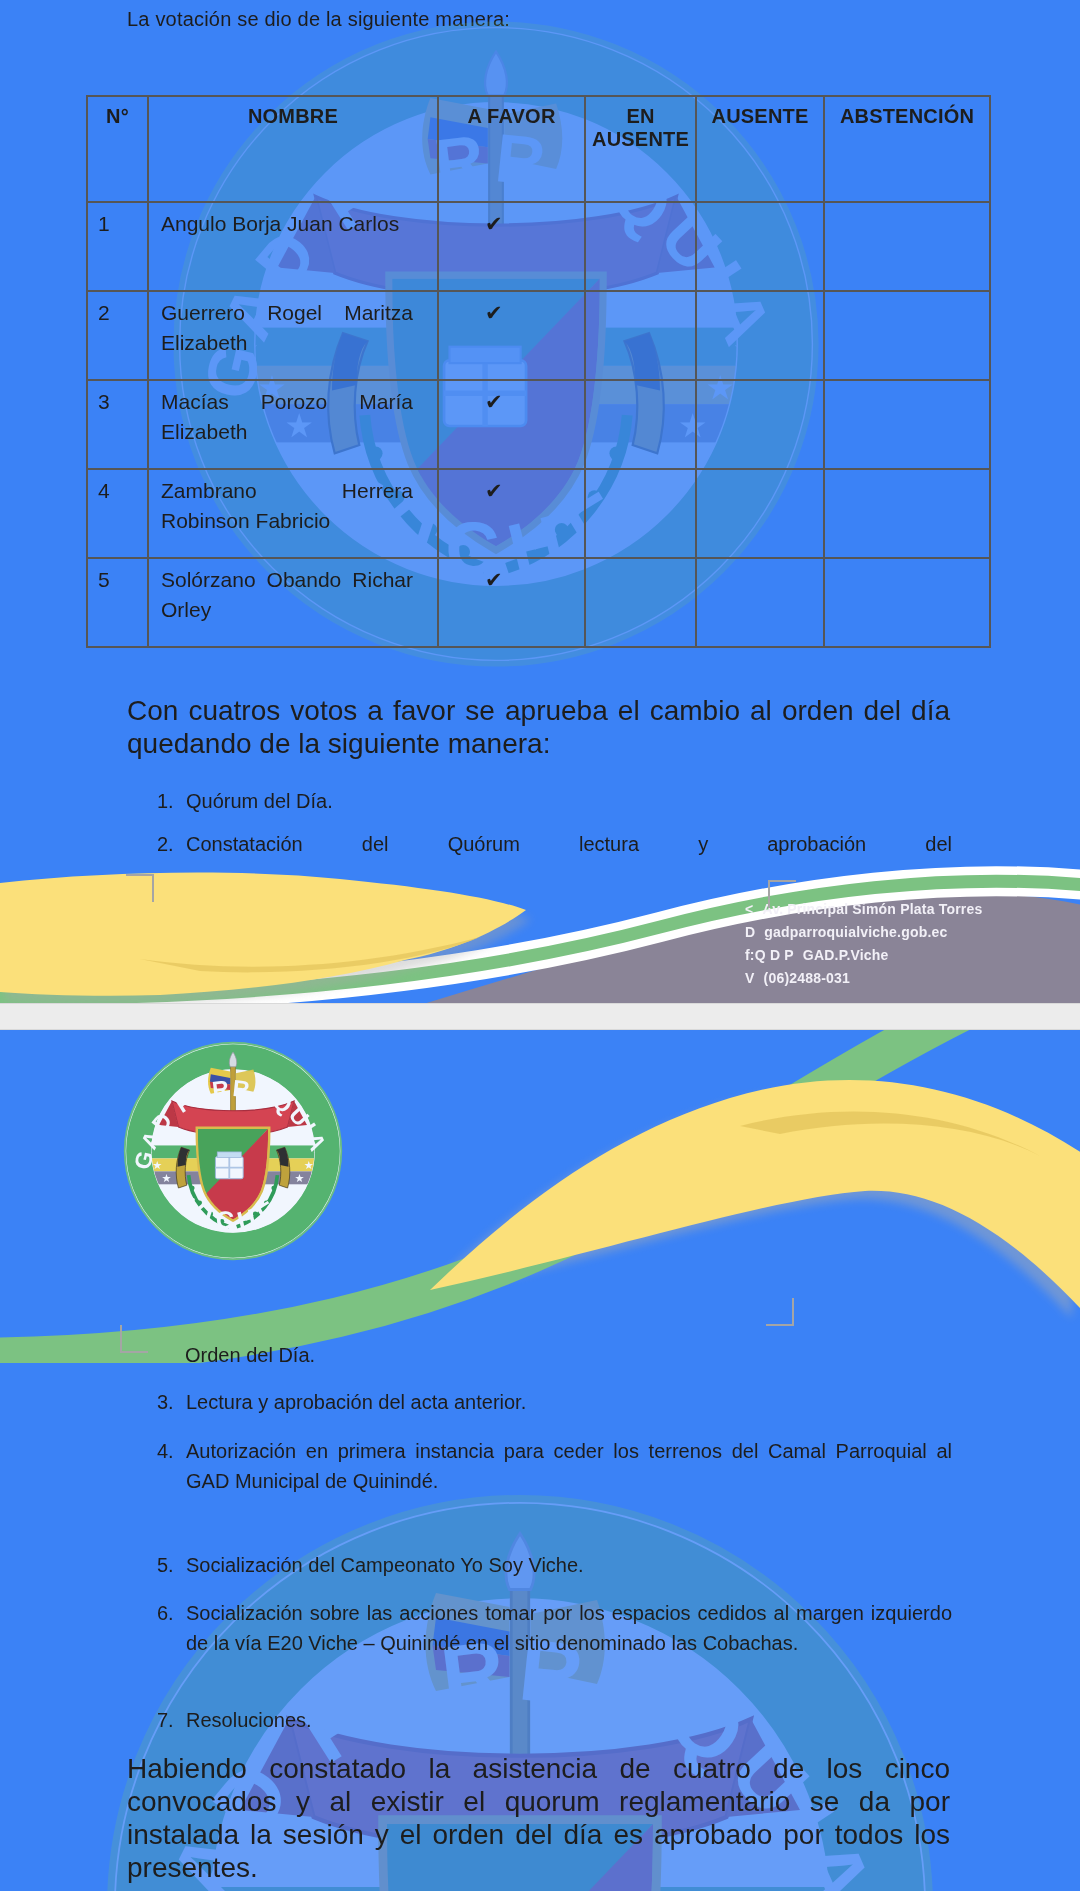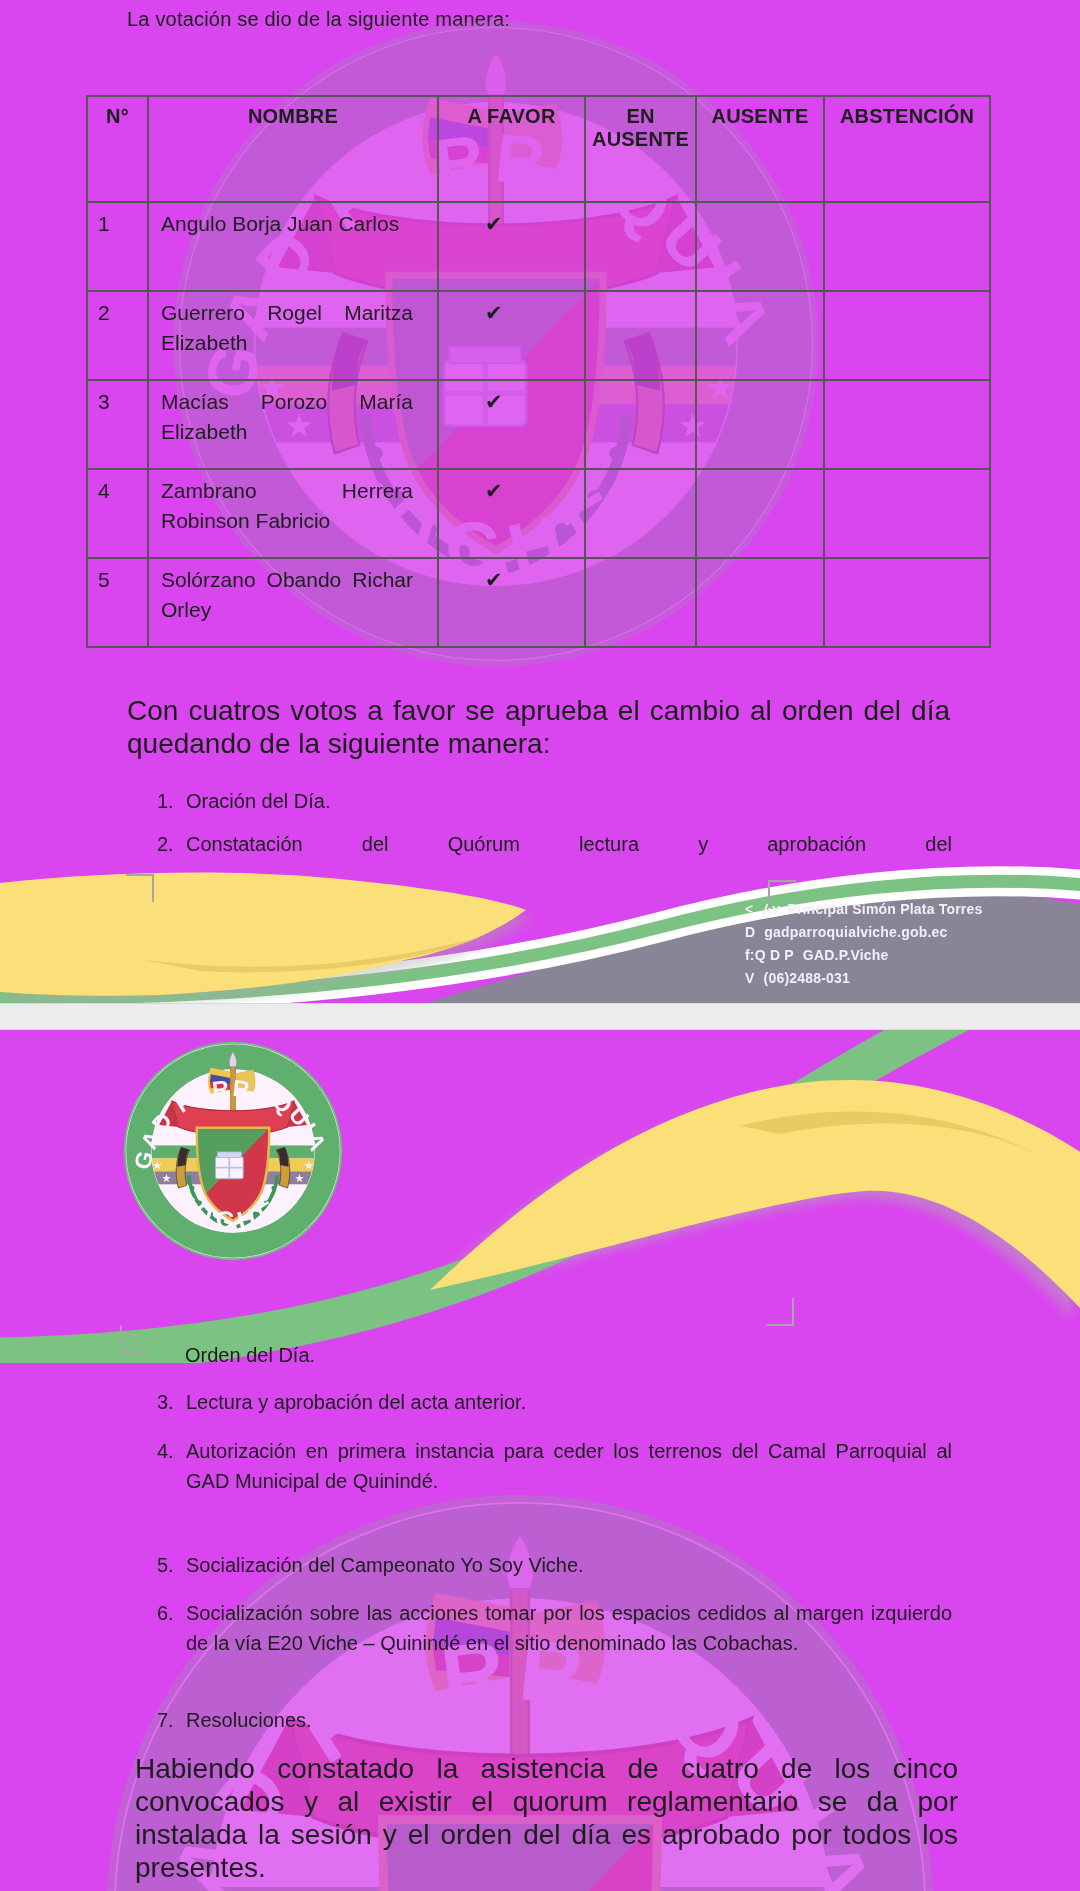--- a/index.html
+++ b/index.html
@@ -1,21 +1,21 @@
 <!DOCTYPE html>
 <html><head>
 <meta charset="utf-8">
 <style>
   html,body { margin:0; padding:0; }
   body {
     width:1080px; height:1891px; position:relative; background:#ffffff;
     font-family:"Liberation Sans","DejaVu Sans",sans-serif; color:#1d1d1d;
     overflow:hidden;
   }
-  #canvas { position:absolute; inset:0; width:1080px; height:1891px; overflow:hidden; background:#d946ef; }
+  #canvas { position:absolute; inset:0; width:1080px; height:1891px; overflow:hidden; background:#3b82f6; }
 
   .abs { position:absolute; }
   .deco { pointer-events:none; }
 
   
   .intro { left:127px; top:8px; font-size:20px; letter-spacing:.2px; }
 
   table.votes { left:86px; top:95px; width:903px; position:absolute; border-collapse:collapse; table-layout:fixed; background:transparent; z-index:2; }
   table.votes th, table.votes td { border:2px solid #565656; vertical-align:top; overflow:hidden; }
   table.votes th { font-size:20px; font-weight:bold; text-align:center; padding-top:8px; height:95px; letter-spacing:.2px; }
@@ -32,21 +32,21 @@
   .agenda-item { position:absolute; left:157px; width:795px; font-size:20px; z-index:2; }
   .agenda-item .num { position:absolute; left:0; top:0; line-height:30px; }
   .agenda-item .body { margin-left:29px; line-height:30px; text-align:justify; }
   .force-just .body { text-align-last:justify; }
   .plain .body { text-align:left; }
 
   .it-p1-1 { top:786px; } .it-p1-2 { top:829px; }
   .cont-line { left:185px; top:1340px; font-size:20px; line-height:30px; z-index:2; position:absolute; }
   .it-3 { top:1387px; } .it-4 { top:1436px; } .it-5 { top:1550px; }
   .it-6 { top:1598px; } .it-7 { top:1705px; }
-  .p2-para { top:1752px;margin-left:8px; }
+  .p2-para { top:1752px; }
 
   
   .contact { left:745px; top:898px; z-index:3; color:#f2f0f7; font-size:14px; font-weight:600; letter-spacing:.2px; }
   .contact .cline { line-height:23px; white-space:nowrap; }
   .contact .pfx { display:inline-block; margin-right:9px; font-weight:600; }
 
   
   .separator { left:0; top:1003px; width:1080px; height:25px; background:#ececec; border-top:1px solid #d9d9d9; border-bottom:1px solid #d9d9d9; z-index:4; }
 
   
@@ -206,21 +206,21 @@
         <td></td>
         <td></td>
       </tr>
     </tbody>
   </table>
 
   <div class="abs para p1-para">Con cuatros votos a favor se aprueba el cambio al orden del día quedando de la siguiente manera:</div>
 
   <div class="agenda-item it-p1-1 plain">
     <span class="num">1.</span>
-    <div class="body">Oración del Día.</div>
+    <div class="body">Quórum del Día.</div>
   </div>
   <div class="agenda-item it-p1-2 force-just">
     <span class="num">2.</span>
     <div class="body">Constatación del Quórum lectura y aprobación del</div>
   </div>
 
   <svg class="abs deco" style="left:0; top:855px; z-index:1;" width="1080" height="148" viewBox="0 0 1080 148">
     <path d="M 420,150 C 560,108 700,62 850,44 C 940,33 1020,36 1082,50 L 1082,150 Z" fill="#8a8497"></path>
     <path d="M -20,143 C 240,146 470,122 660,72 C 800,35 950,18 1085,30" fill="none" stroke="#ffffff" stroke-width="30"></path>
     <path d="M -20,143 C 240,146 470,122 660,72 C 800,35 950,18 1085,30" fill="none" stroke="#7cc282" stroke-width="13"></path>

